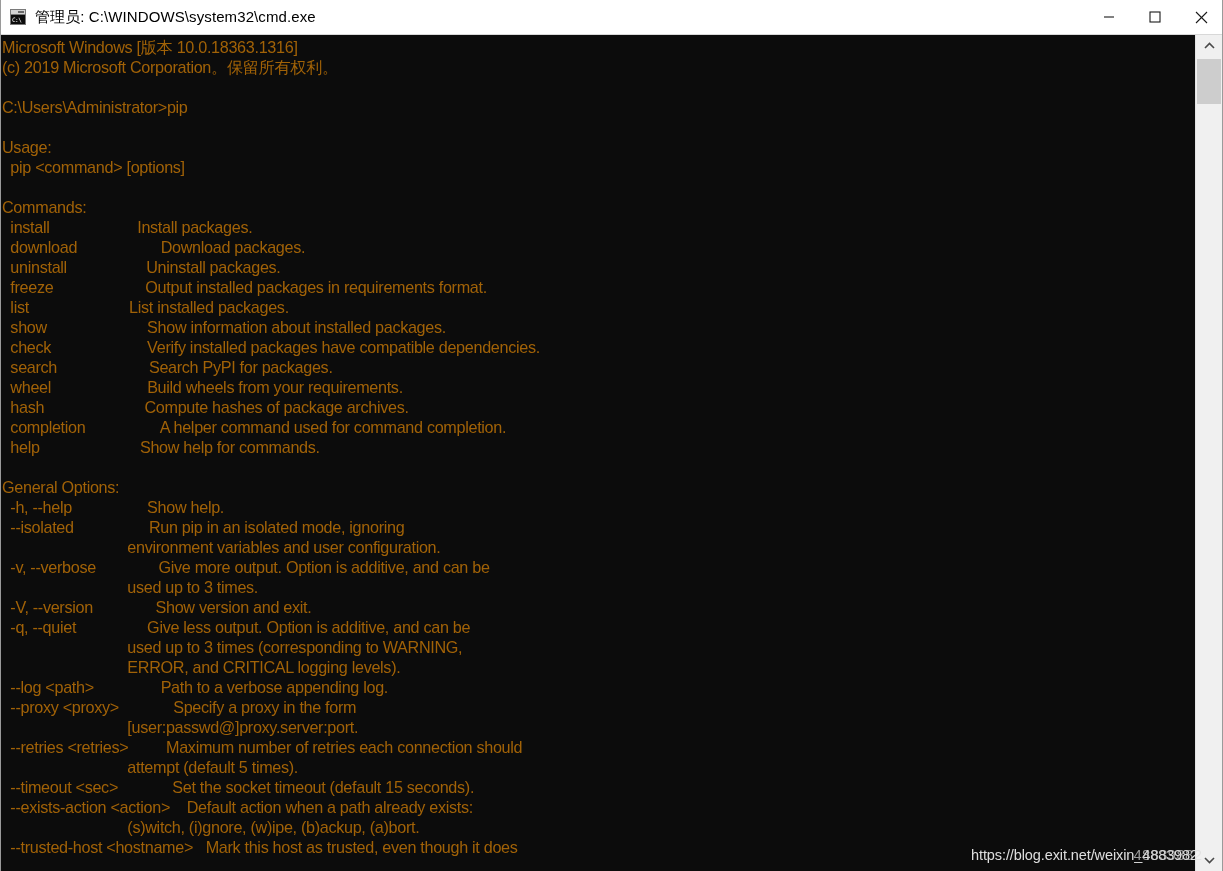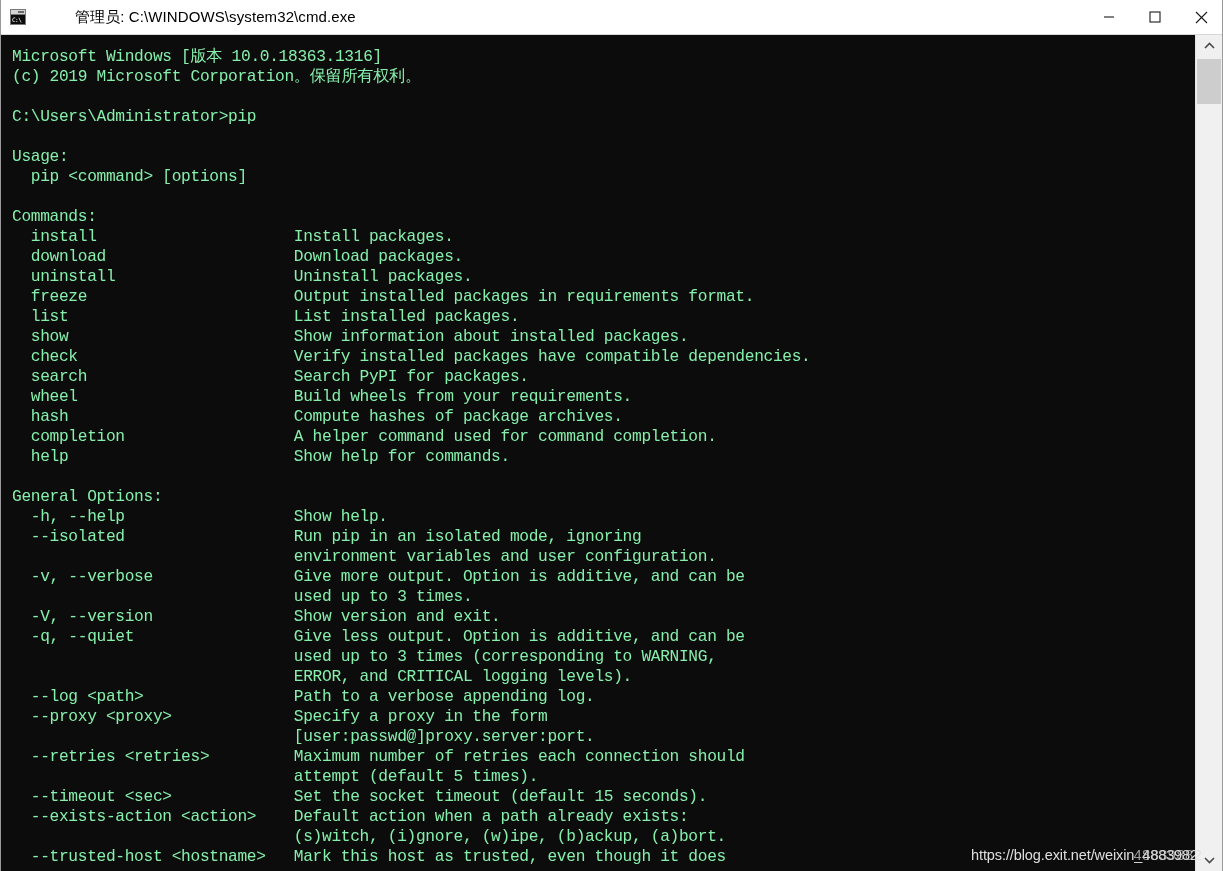--- a/index.html
+++ b/index.html
@@ -29,21 +29,20 @@
   .titlebar {
     position: absolute;
     top: 0; left: 0;
     width: 1223px;
     height: 35px;
     background: #ffffff;
     border-bottom: 1px solid #d8d8d8;
     display: flex;
     align-items: center;
     box-sizing: border-box;
-    gap: 40px;
   }
   .tb-icon {
     width: 16px;
     height: 16px;
     margin-left: 9px;
     margin-right: 9px;
     flex: 0 0 auto;
     position: relative;
     background: #ffffff;
     border: 1px solid #7a7a7a;
@@ -102,26 +101,26 @@
   .console {
     position: absolute;
     top: 35px;
     left: 0;
     width: 1195px;
     height: 836px;
     background: #0c0c0c;
     overflow: hidden;
   }
   .console-text {
-    margin: 10px;
+    margin: 0;
     padding: 0;
-    font-family: Liberation Mono, monospace;
+    font-family: Liberation Sans, sans-serif;
     font-size: 16.2px;
     line-height: 20px;
-    color: #86efac;
+    color: #a16207;
     white-space: pre;
     letter-spacing: -0.32px;
     position: absolute;
     top: 2px;
     left: 1px;
   }
   
   .scrollbar {
     position: absolute;
     top: 35px;

